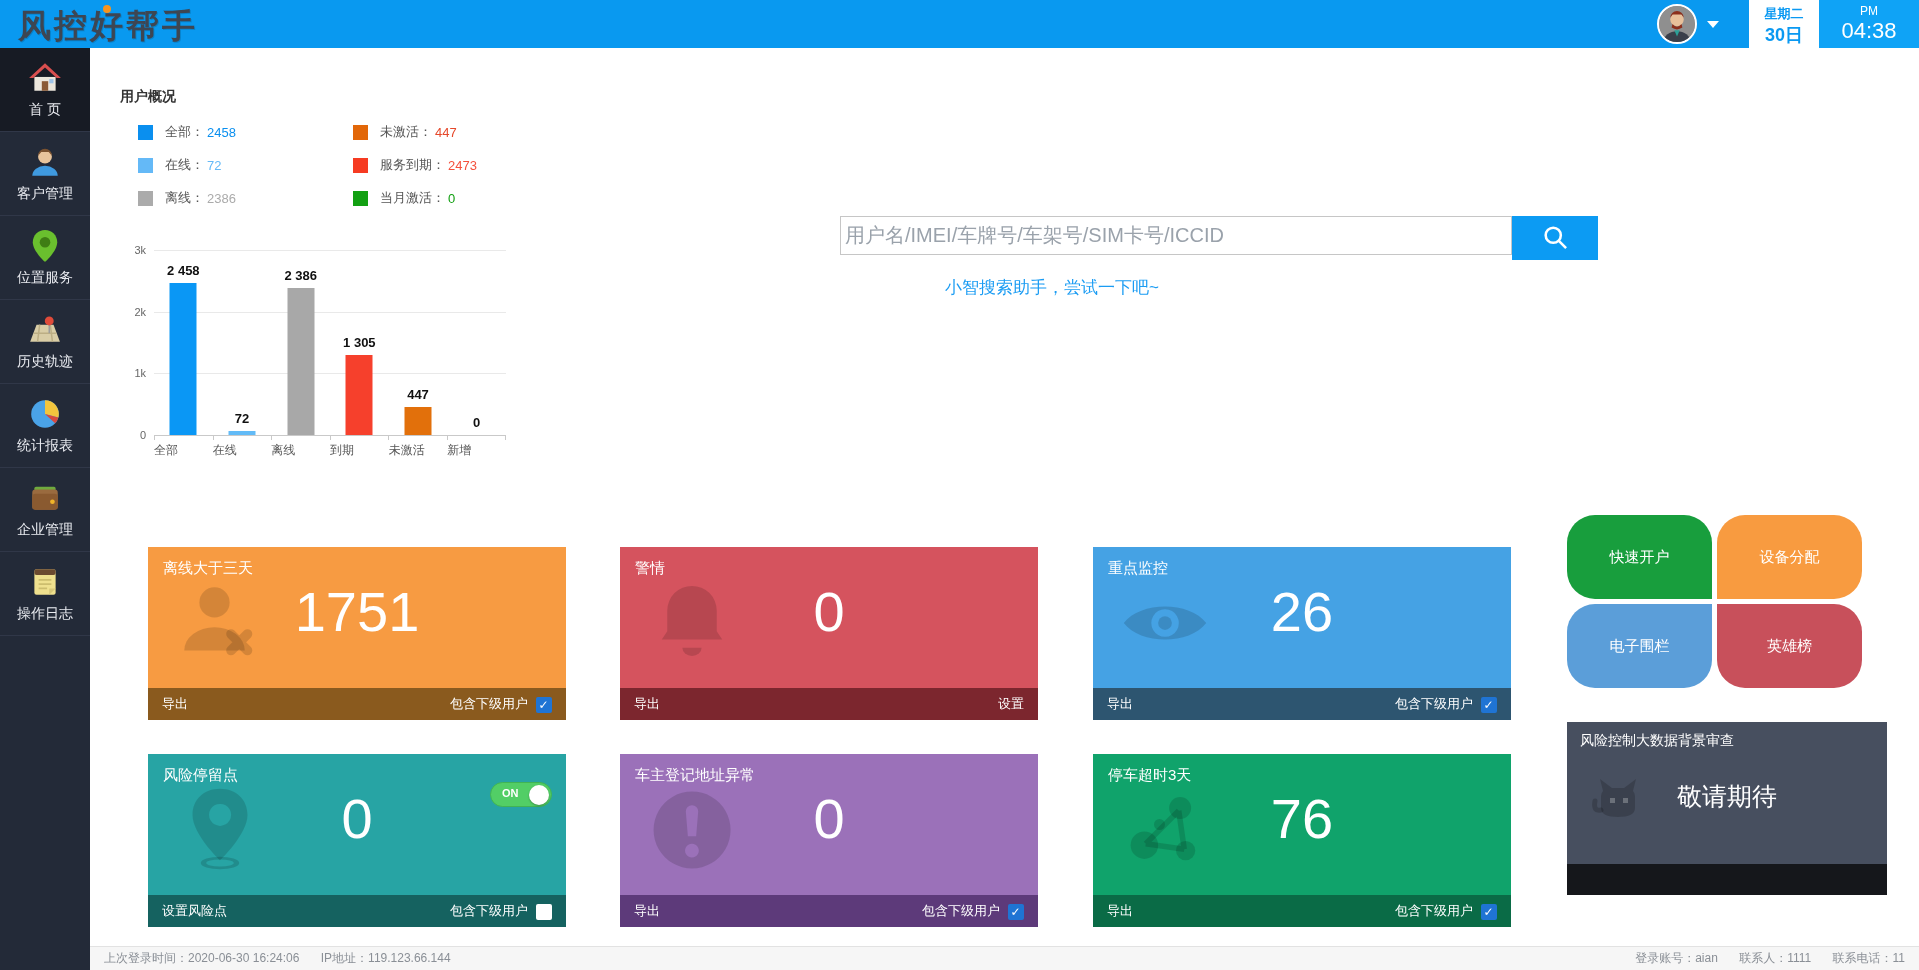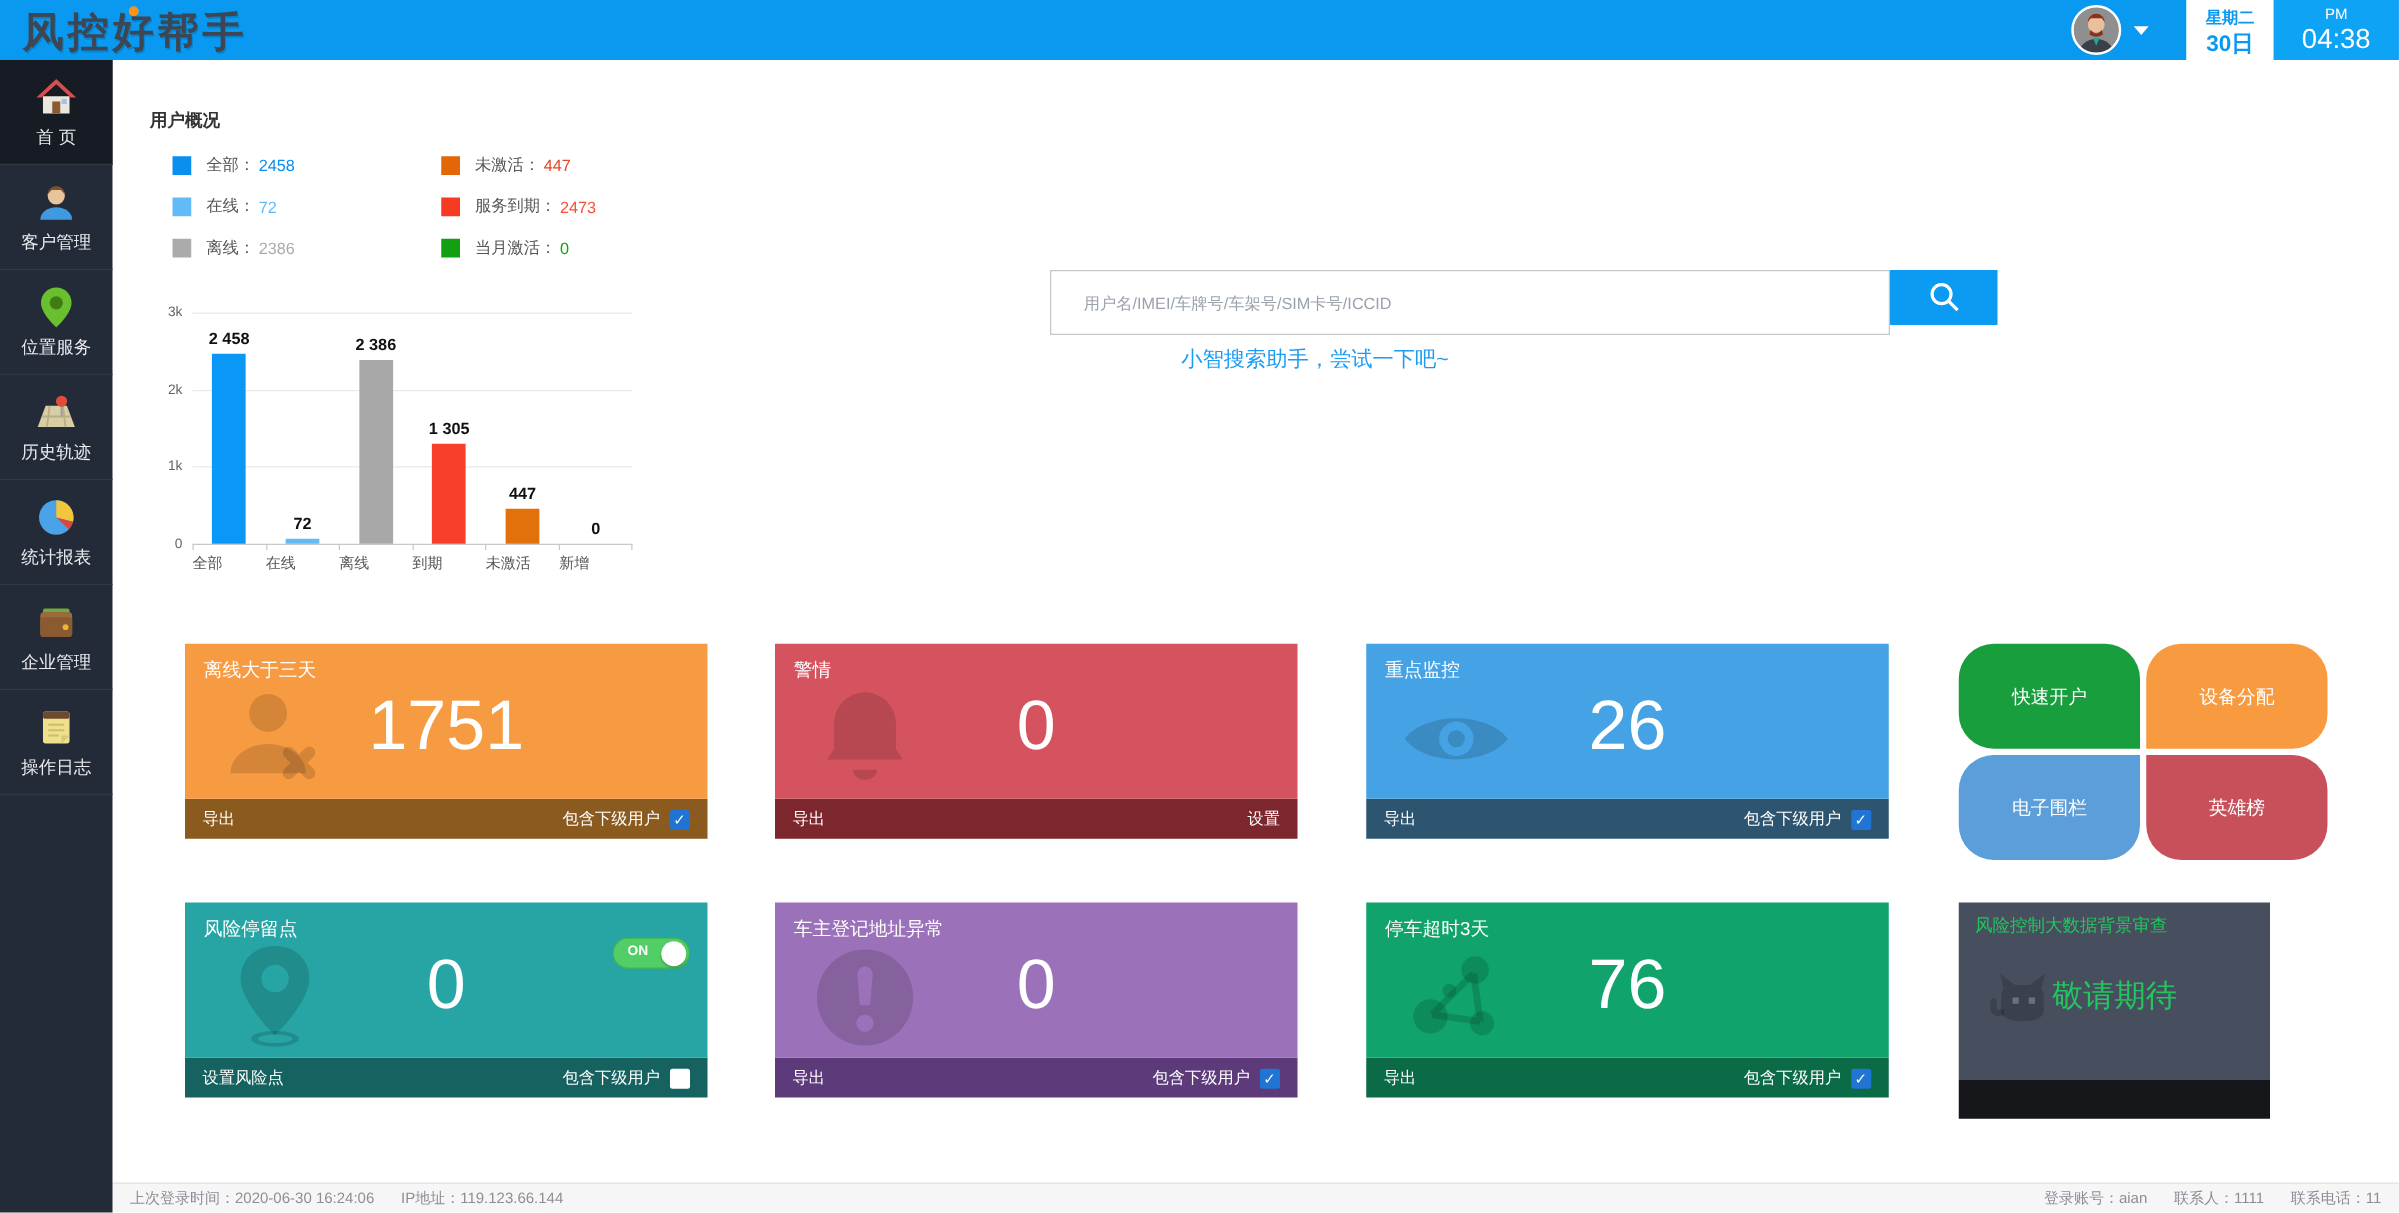--- a/index.html
+++ b/index.html
@@ -54,31 +54,31 @@
   .bar { position:absolute; left:50%; transform:translateX(-50%); bottom:0; width:27px; }
   .bval { position:absolute; left:50%; transform:translateX(-50%); font-size:13px; font-weight:bold;
     color:#111; white-space:nowrap; }
   .ticks { position:absolute; left:32px; top:197px; width:352px; height:5px; display:flex;
     border-right:1px solid #c9c9c9; }
   .ticks div { flex:1; border-left:1px solid #c9c9c9; }
   .cats { position:absolute; left:32px; top:204px; width:352px; display:flex; }
   .cats div { flex:1; text-align:left; font-size:12px; color:#555;font-family:Liberation Serif, serif; }
 
   
-  .search-input { position:absolute; left:750px; top:168px; width:672px; height:52px;
-    border:1px solid #c6c6c6; font-size:13px; padding:0 26px; color:#333; outline:none;
+  .search-input { position:absolute; left:750px; top:168px; width:672px; height:39px;
+    border:1px solid #c6c6c6; font-size:20px; padding:0 4px; color:#333; outline:none;
     font-family:inherit; }
   .search-input::placeholder { color:#9aa2ab; }
   .search-btn { position:absolute; left:1422px; top:168px; width:86px; height:44px; background:#0c9bf3;
     border:none; cursor:pointer; display:flex; align-items:center; justify-content:center; }
   .search-hint { position:absolute; left:855px; top:228px; font-size:17px; color:#1b9cf3; cursor:pointer; }
 
   
   .card { position:absolute; width:418px; height:173px; color:#fff; }
-  .card .body { position:relative; width:100%; height:124px; }
+  .card .body { position:relative; width:100%; height:141px;margin-top:32px; }
   .card .title { position:absolute; left:15px; top:12px; font-size:15px; }
   .card .num { position:absolute; left:0; right:0; top:32px; text-align:center; font-size:56px; font-weight:300; }
   .card .cicon { position:absolute; left:28px; top:32px; width:88px; height:88px; color:rgba(0,0,0,0.14); }
   .card .foot { width:100%; height:32px; display:flex; align-items:center; justify-content:space-between;
     padding:0 14px; font-size:13px; }
   .foot .act { cursor:pointer; }
   .cb-wrap { display:flex; align-items:flex-end; cursor:pointer; }
   .cb { width:16px; height:16px; margin-left:8px; background:#fff; border-radius:2px; position:relative; }
   .cb.checked { background:#1f74d4; }
   .cb.checked::after { content:"✓"; position:absolute; left:2.5px; top:0.5px; color:#fff; font-size:12px; font-weight:bold; }
@@ -91,21 +91,21 @@
   
   .quick { position:absolute; left:1477px; top:467px; width:295px; height:173px;
     display:grid; grid-template-columns:145px 145px; grid-template-rows:84px 84px; gap:5px; }
   .qtile { display:flex; align-items:center; justify-content:center; color:#fff; font-size:15px; cursor:pointer; }
   .qtile.tl { border-radius:28px 28px 0 28px; }
   .qtile.tr { border-radius:28px 28px 28px 0; }
   .qtile.bl { border-radius:28px 0 28px 28px; }
   .qtile.br { border-radius:0 28px 28px 28px; }
 
   
-  .dark-card { position:absolute; left:1477px; top:674px; width:249px; height:173px; color:#22c55e; }
+  .dark-card { position:absolute; left:1477px; top:674px; width:320px; height:173px; color:#ffffff; }
   .dark-card .body { position:relative; height:142px; }
   .dark-card .title { position:absolute; left:13px; top:10px; font-size:14px; }
   .dark-card .msg { position:absolute; left:0; right:0; top:58px; text-align:center; font-size:25px; }
   .dark-card .cicon { position:absolute; left:18px; top:48px; width:64px; height:64px; color:rgba(0,0,0,0.18); }
   .dark-card .foot { height:31px; }
 
   
   .statusbar { position:absolute; left:90px; bottom:0; width:1829px; height:24px; background:#f6f6f6;
     border-top:1px solid #e2e2e2; display:flex; align-items:center; justify-content:space-between;
     padding:0 14px; font-size:12px; color:#8a8f96; }

